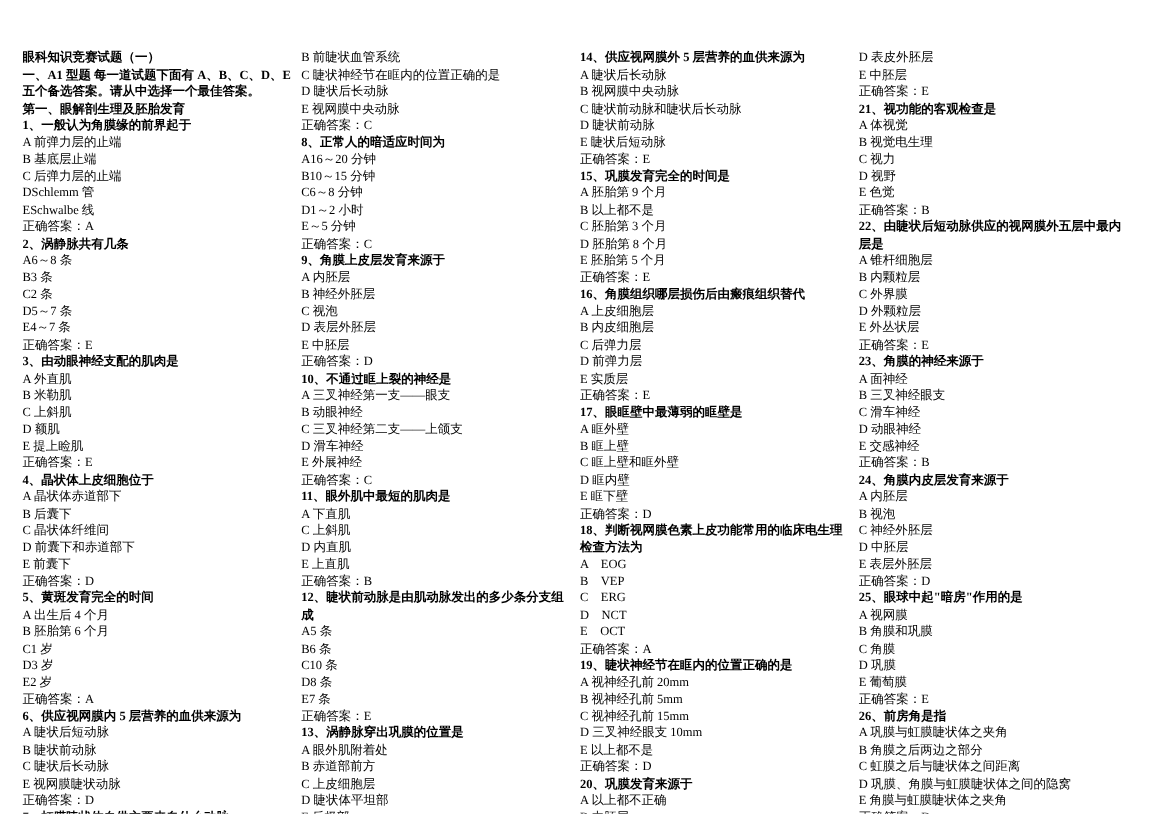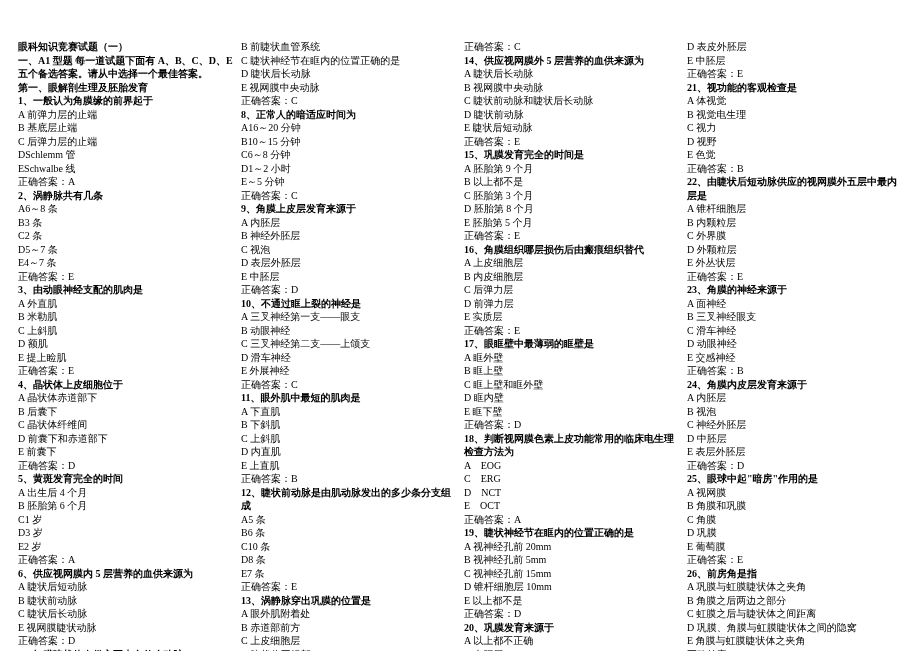--- a/index.html
+++ b/index.html
@@ -103,21 +103,20 @@
     <span class="line">正确答案：D</span>
     <span class="line bold">10、不通过眶上裂的神经是</span>
     <span class="line">A 三叉神经第一支——眼支</span>
     <span class="line">B 动眼神经</span>
     <span class="line">C 三叉神经第二支——上颌支</span>
     <span class="line">D 滑车神经</span>
     <span class="line">E 外展神经</span>
     <span class="line">正确答案：C</span>
     <span class="line bold">11、眼外肌中最短的肌肉是</span>
     <span class="line">A 下直肌</span>
-    <span class="line">B 下斜肌</span>
     <span class="line">C 上斜肌</span>
     <span class="line">D 内直肌</span>
     <span class="line">E 上直肌</span>
     <span class="line">正确答案：B</span>
     <span class="line bold">12、睫状前动脉是由肌动脉发出的多少条分支组成</span>
     <span class="line">A5 条</span>
     <span class="line">B6 条</span>
     <span class="line">C10 条</span>
     <span class="line">D8 条</span>
     <span class="line">E7 条</span>
@@ -152,29 +151,30 @@
     <span class="line">正确答案：E</span>
     <span class="line bold">17、眼眶壁中最薄弱的眶壁是</span>
     <span class="line">A 眶外壁</span>
     <span class="line">B 眶上壁</span>
     <span class="line">C 眶上壁和眶外壁</span>
     <span class="line">D 眶内壁</span>
     <span class="line">E 眶下壁</span>
     <span class="line">正确答案：D</span>
     <span class="line bold">18、判断视网膜色素上皮功能常用的临床电生理检查方法为</span>
     <span class="line">A　EOG</span>
+    <span class="line">B　VEP</span>
     <span class="line">C　ERG</span>
     <span class="line">D　NCT</span>
     <span class="line">E　OCT</span>
     <span class="line">正确答案：A</span>
     <span class="line bold">19、睫状神经节在眶内的位置正确的是</span>
     <span class="line">A 视神经孔前 20mm</span>
     <span class="line">B 视神经孔前 5mm</span>
     <span class="line">C 视神经孔前 15mm</span>
-    <span class="line">D 锥杆细胞层 10mm</span>
+    <span class="line">D 三叉神经眼支 10mm</span>
     <span class="line">E 以上都不是</span>
     <span class="line">正确答案：D</span>
     <span class="line bold">20、巩膜发育来源于</span>
     <span class="line">A 以上都不正确</span>
     <span class="line">B 内胚层</span>
     <span class="line">C 神经外胚层</span>
     <span class="line">D 表皮外胚层</span>
     <span class="line">E 中胚层</span>
     <span class="line">正确答案：E</span>
     <span class="line bold">21、视功能的客观检查是</span>

